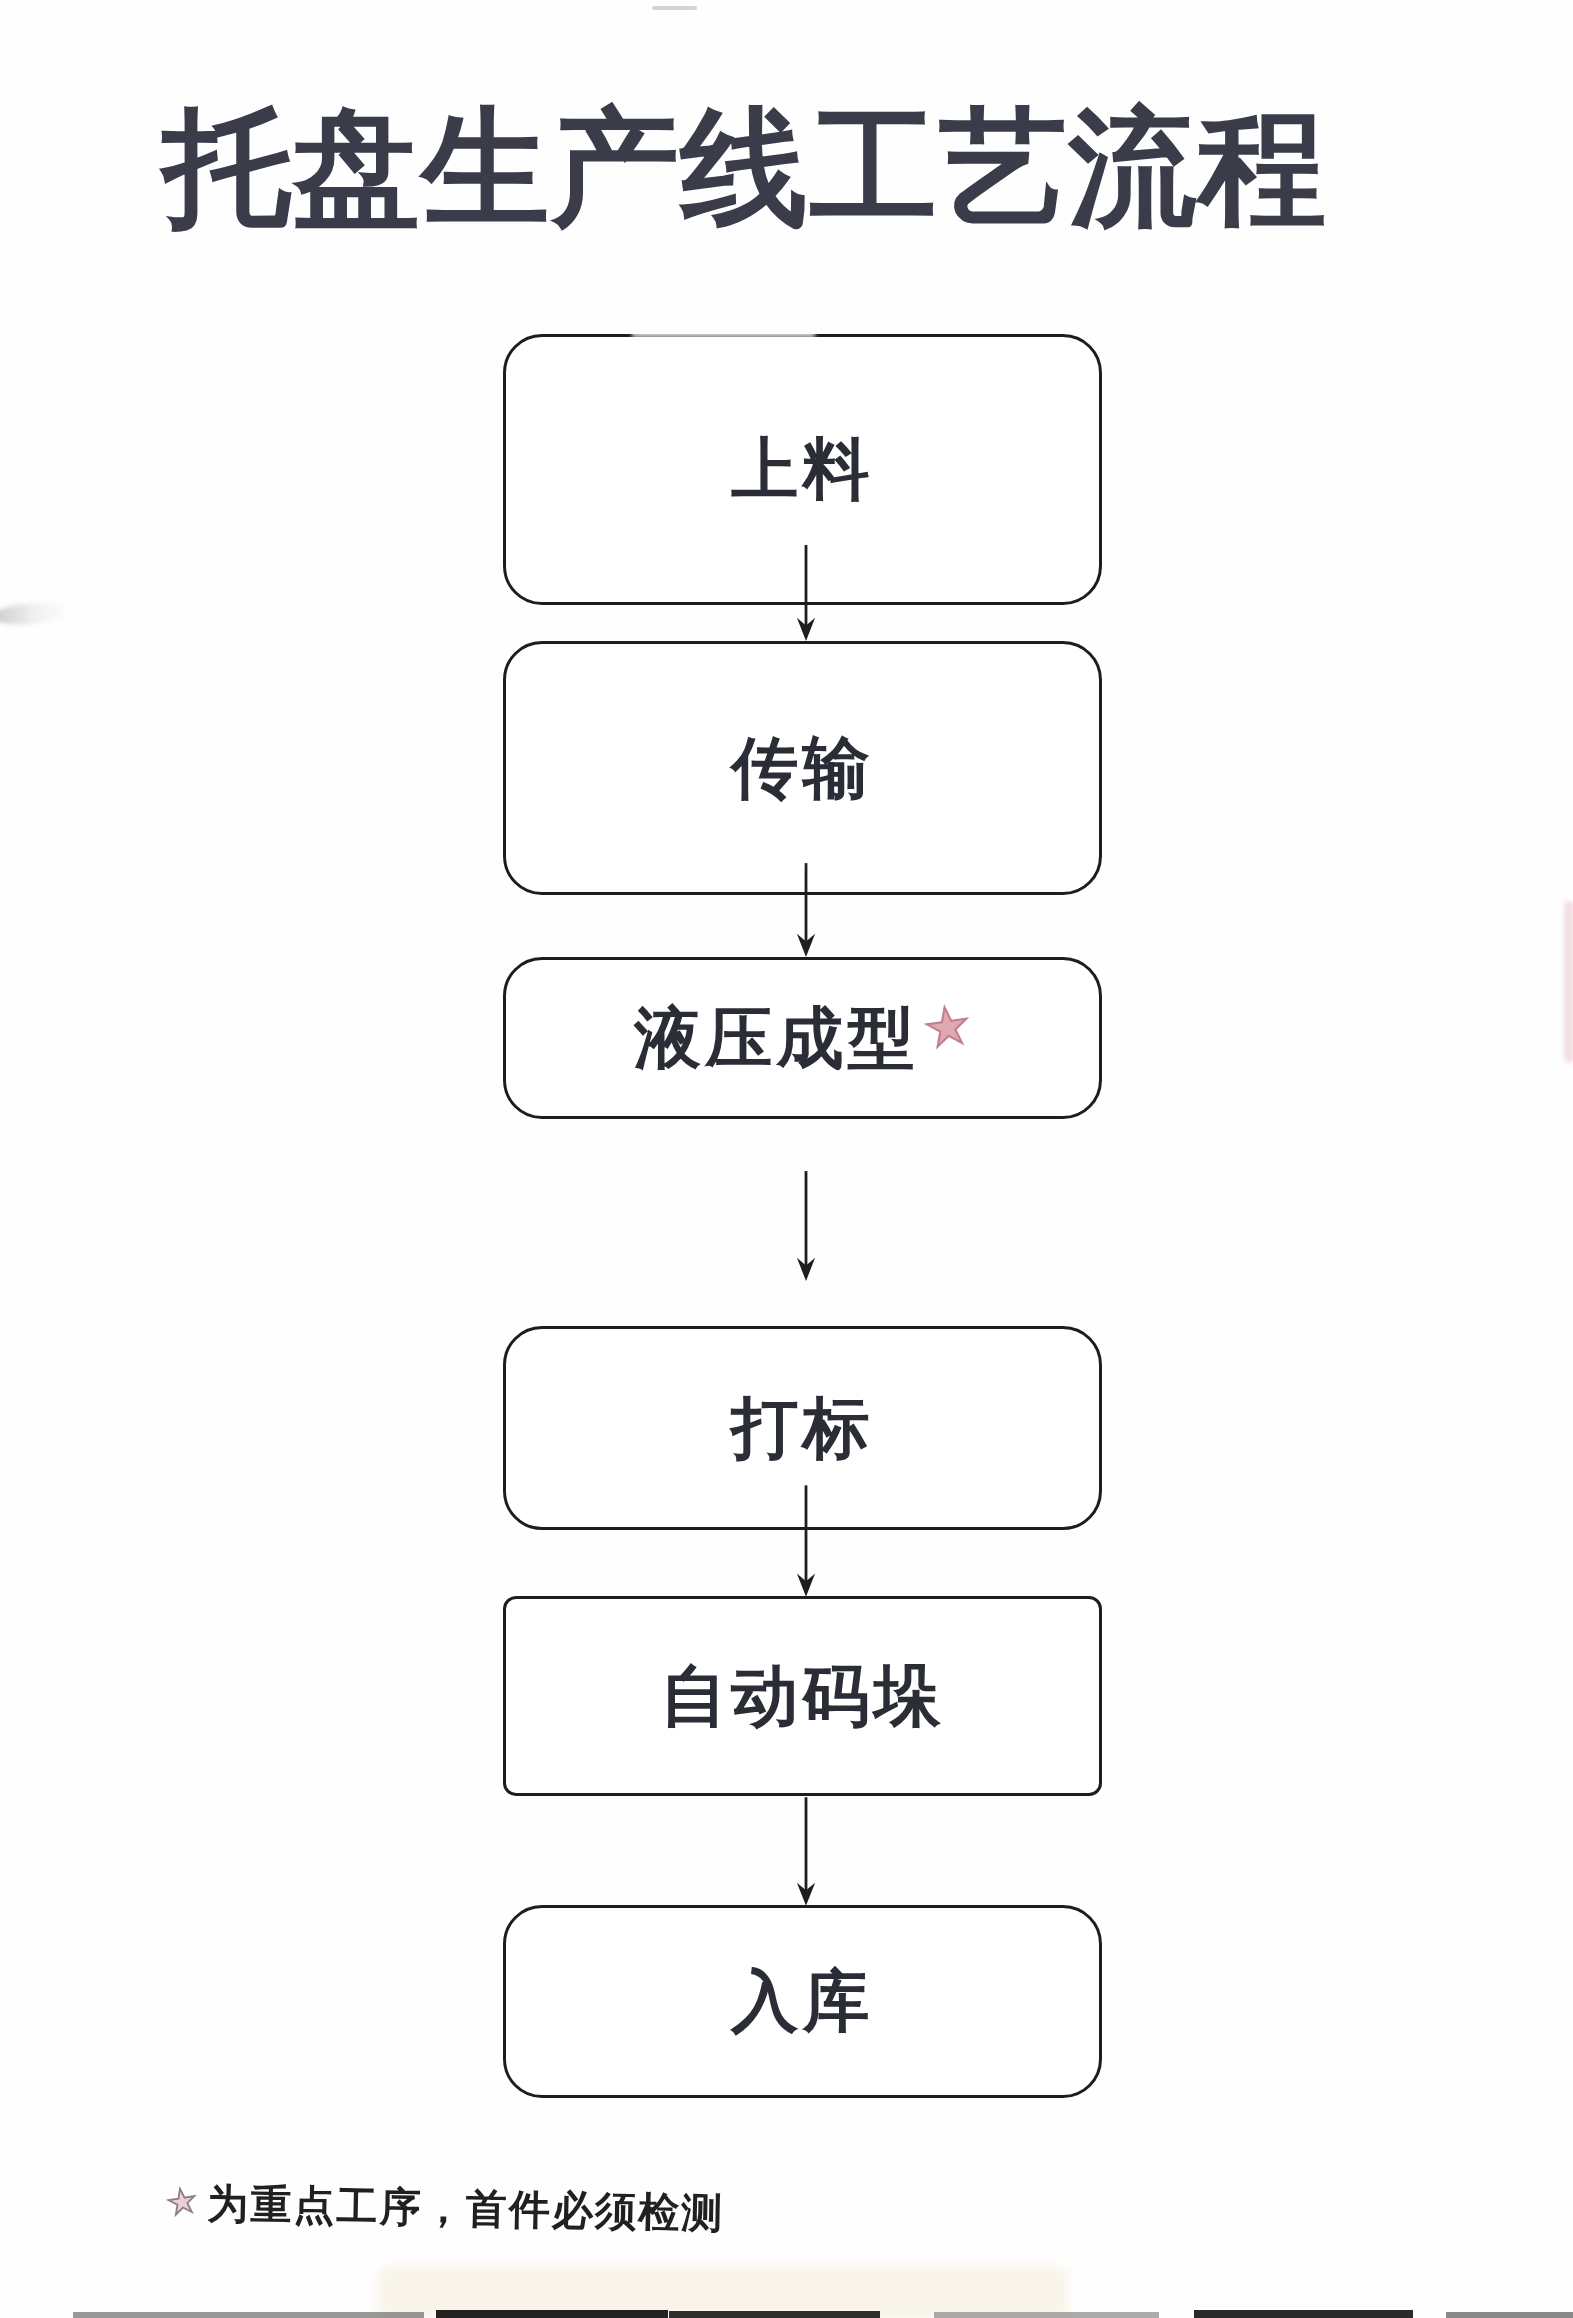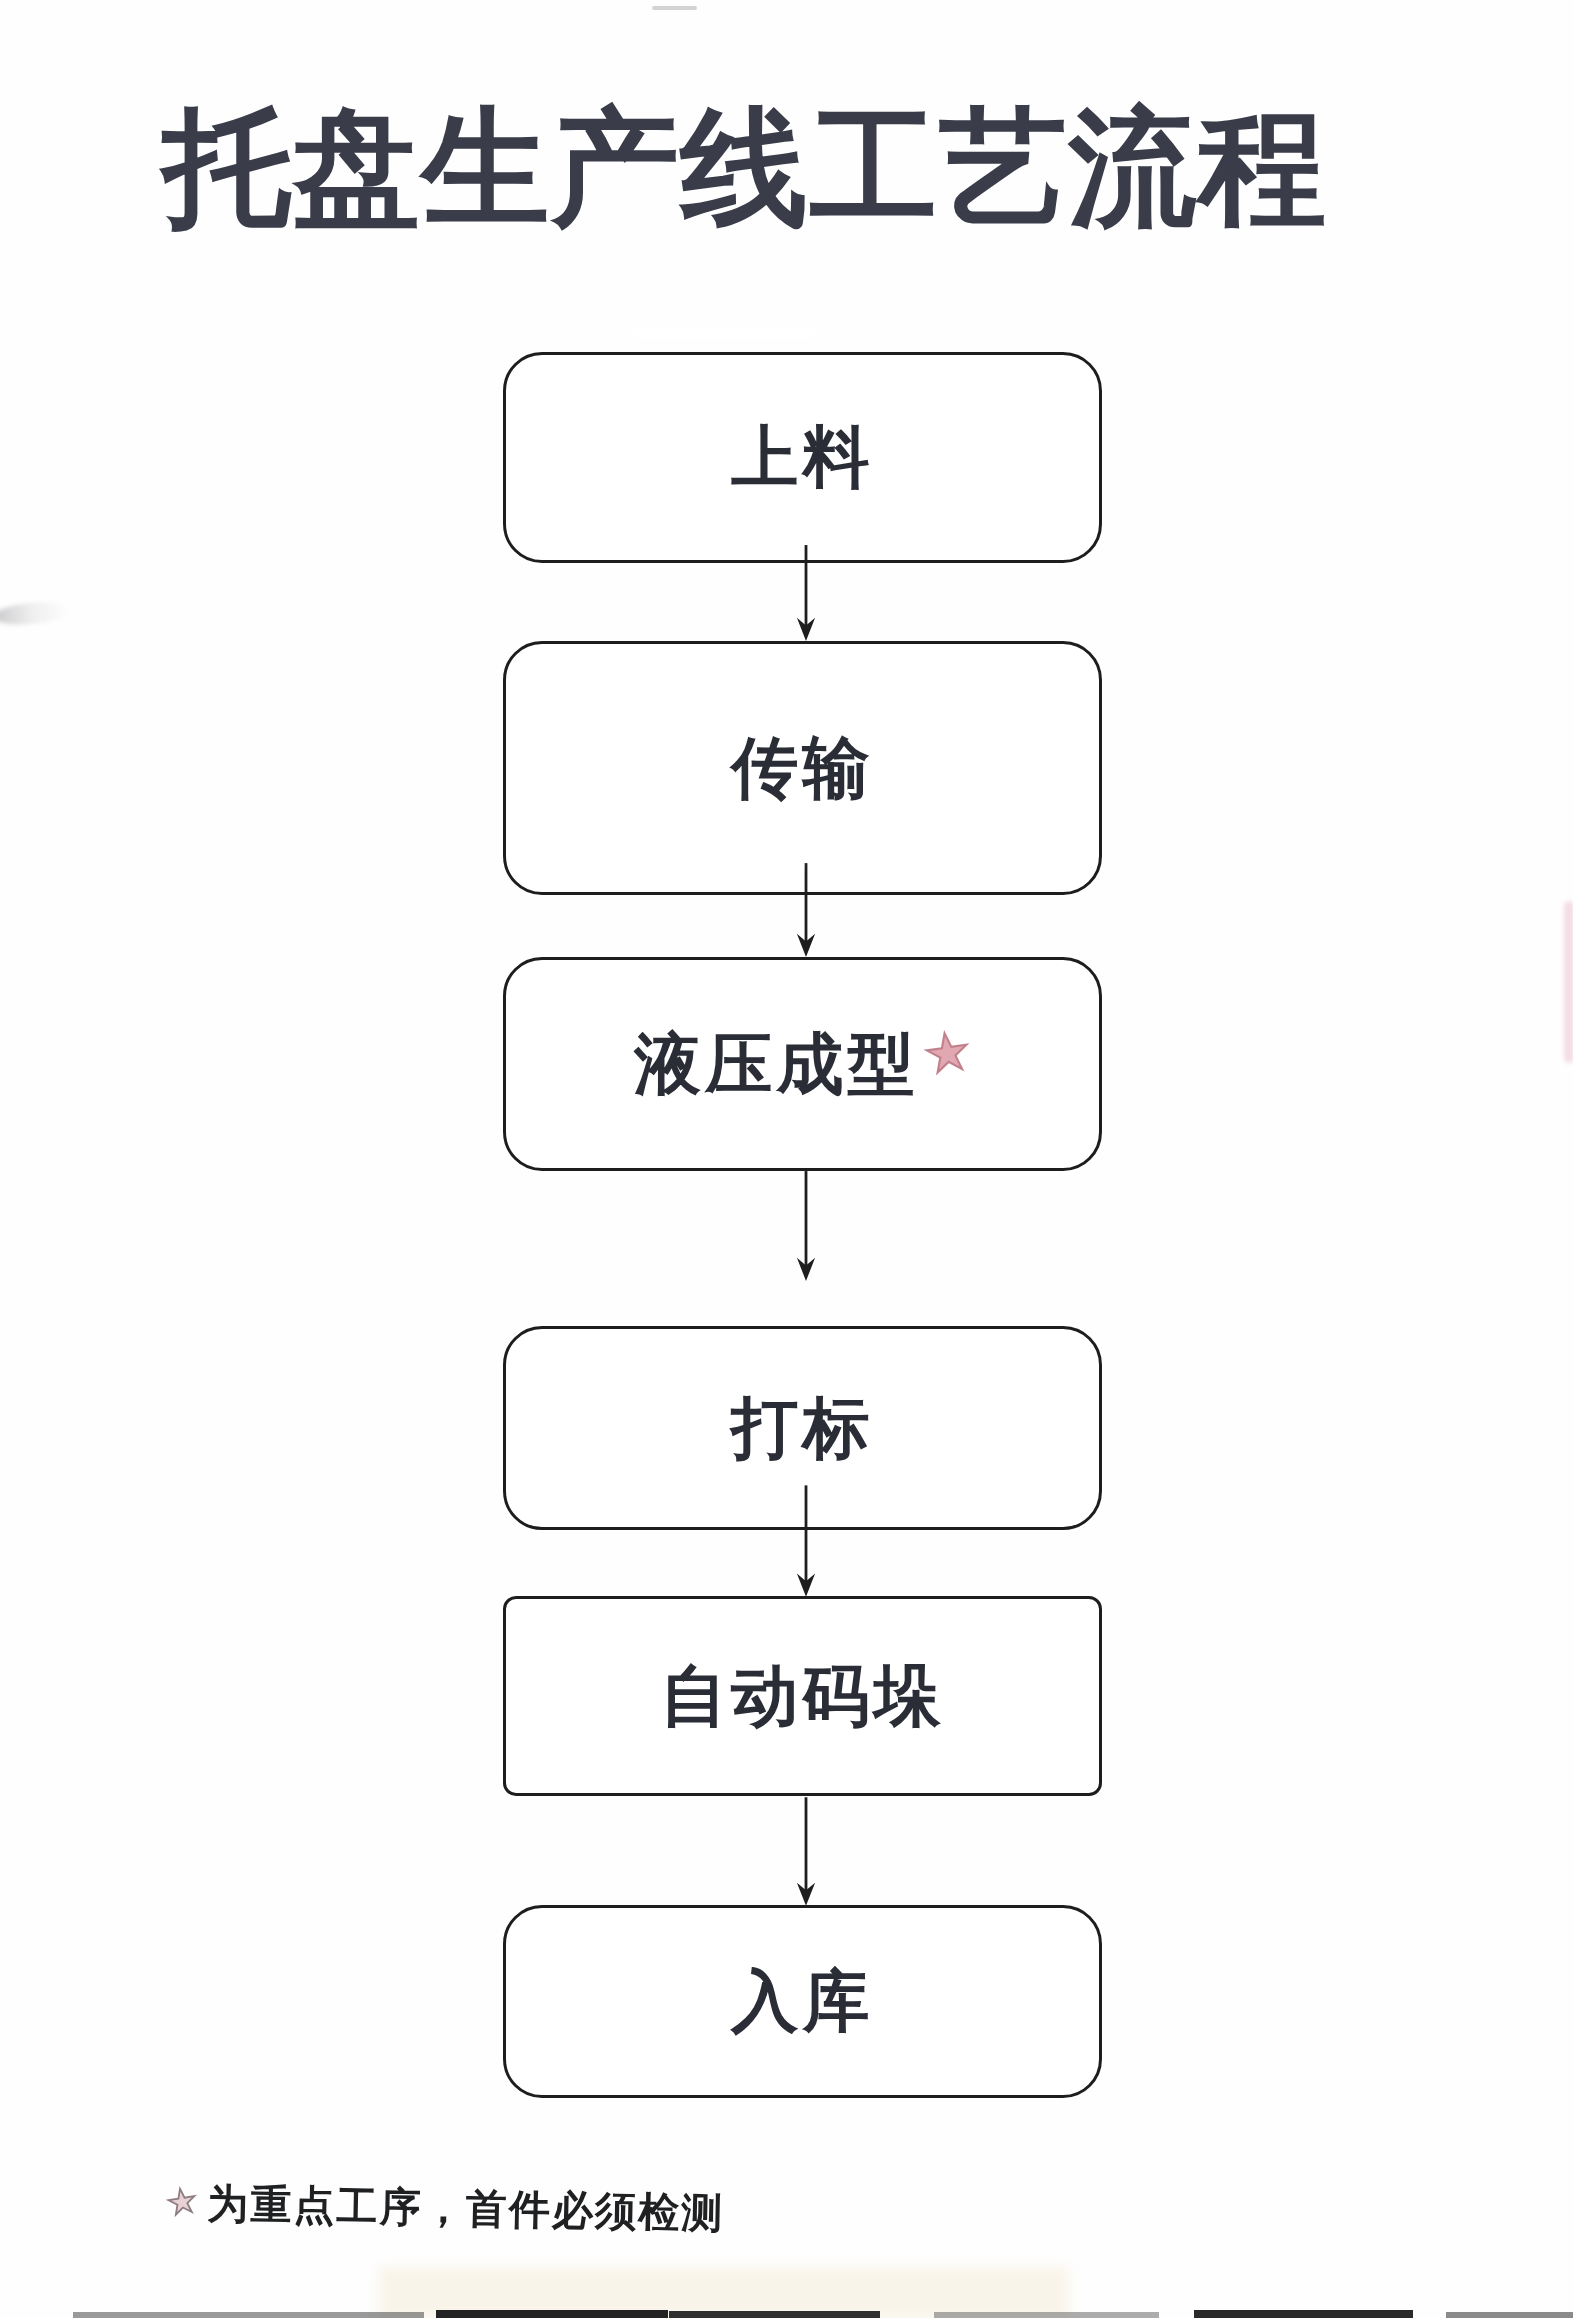--- a/index.html
+++ b/index.html
@@ -93,39 +93,39 @@
 </style>
 </head>
 <body>
 
 <div class="page">
 
   <div class="title">托盘生产线工艺流程</div>
 
   <div class="flow">
 
-    <div class="box" style="top:352px;height:211px;">
+    <div class="box" style="top:334px;height:271px;">
       <span class="label">上料</span>
     </div>
 
     <svg class="arrow" style="top:545px;" width="42" height="96" viewBox="0 0 60 137">
       <line x1="30" y1="0" x2="30" y2="116"></line>
       <path d="M30 137 L17 104 L30 115 L43 104 Z"></path>
     </svg>
 
     <div class="box" style="top:641px;height:254px;">
       <span class="label">传输</span>
     </div>
 
     <svg class="arrow" style="top:863px;" width="42" height="94" viewBox="0 0 60 134">
       <line x1="30" y1="0" x2="30" y2="113"></line>
       <path d="M30 134 L17 101 L30 112 L43 101 Z"></path>
     </svg>
 
-    <div class="box" style="top:957px;height:214px;">
+    <div class="box" style="top:957px;height:162px;">
       <span class="label">液压成型</span>
       <span class="star">★</span>
     </div>
 
     <svg class="arrow" style="top:1171px;" width="42" height="110" viewBox="0 0 60 157">
       <line x1="30" y1="0" x2="30" y2="136"></line>
       <path d="M30 157 L17 124 L30 135 L43 124 Z"></path>
     </svg>
 
     <div class="box" style="top:1326px;height:204px;">

